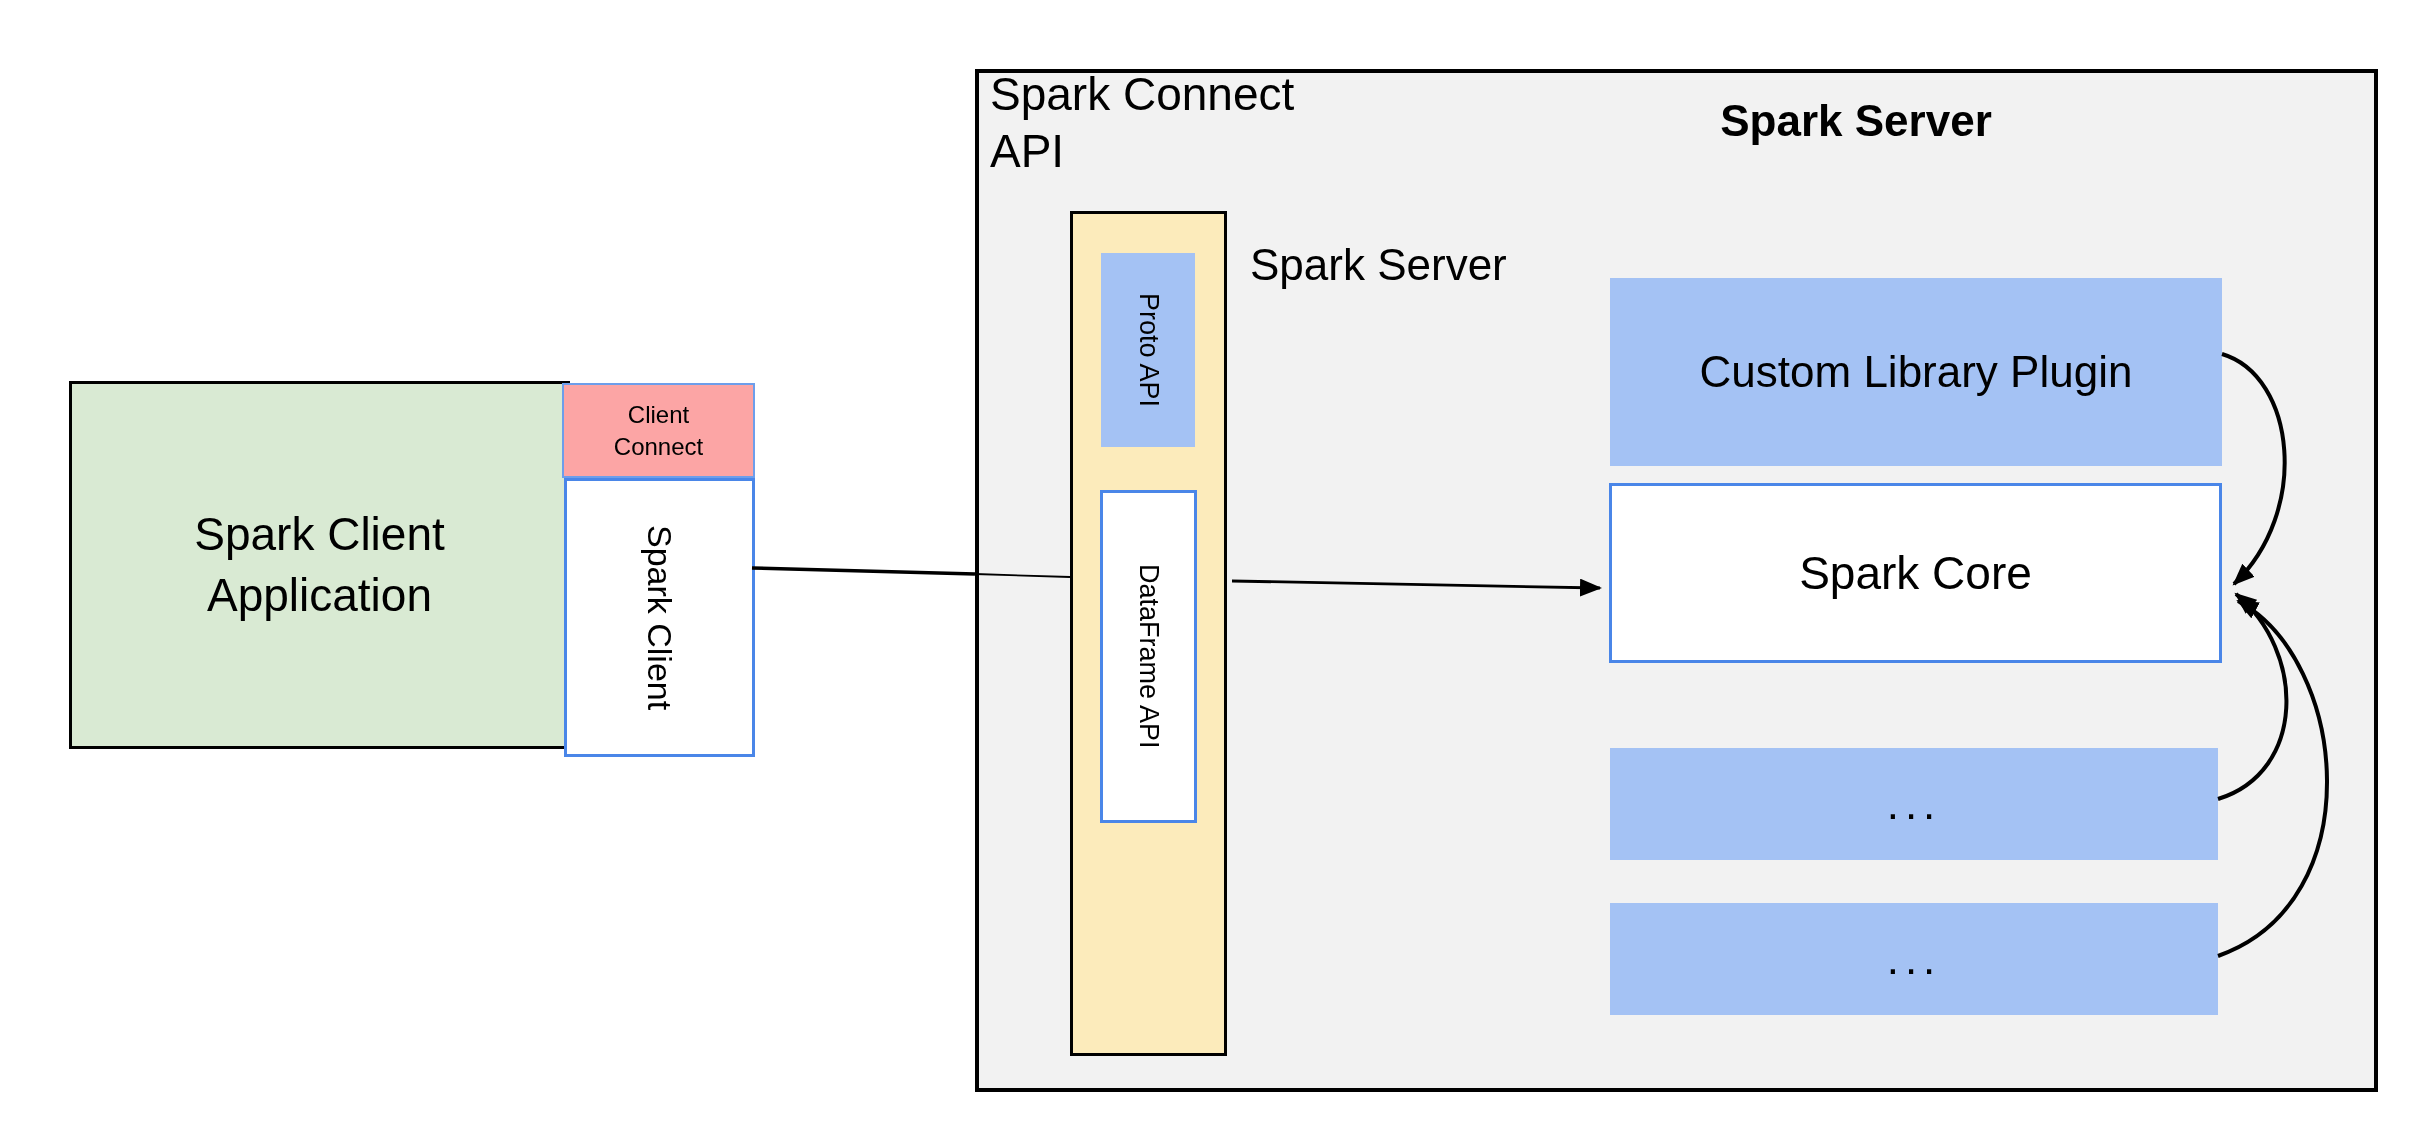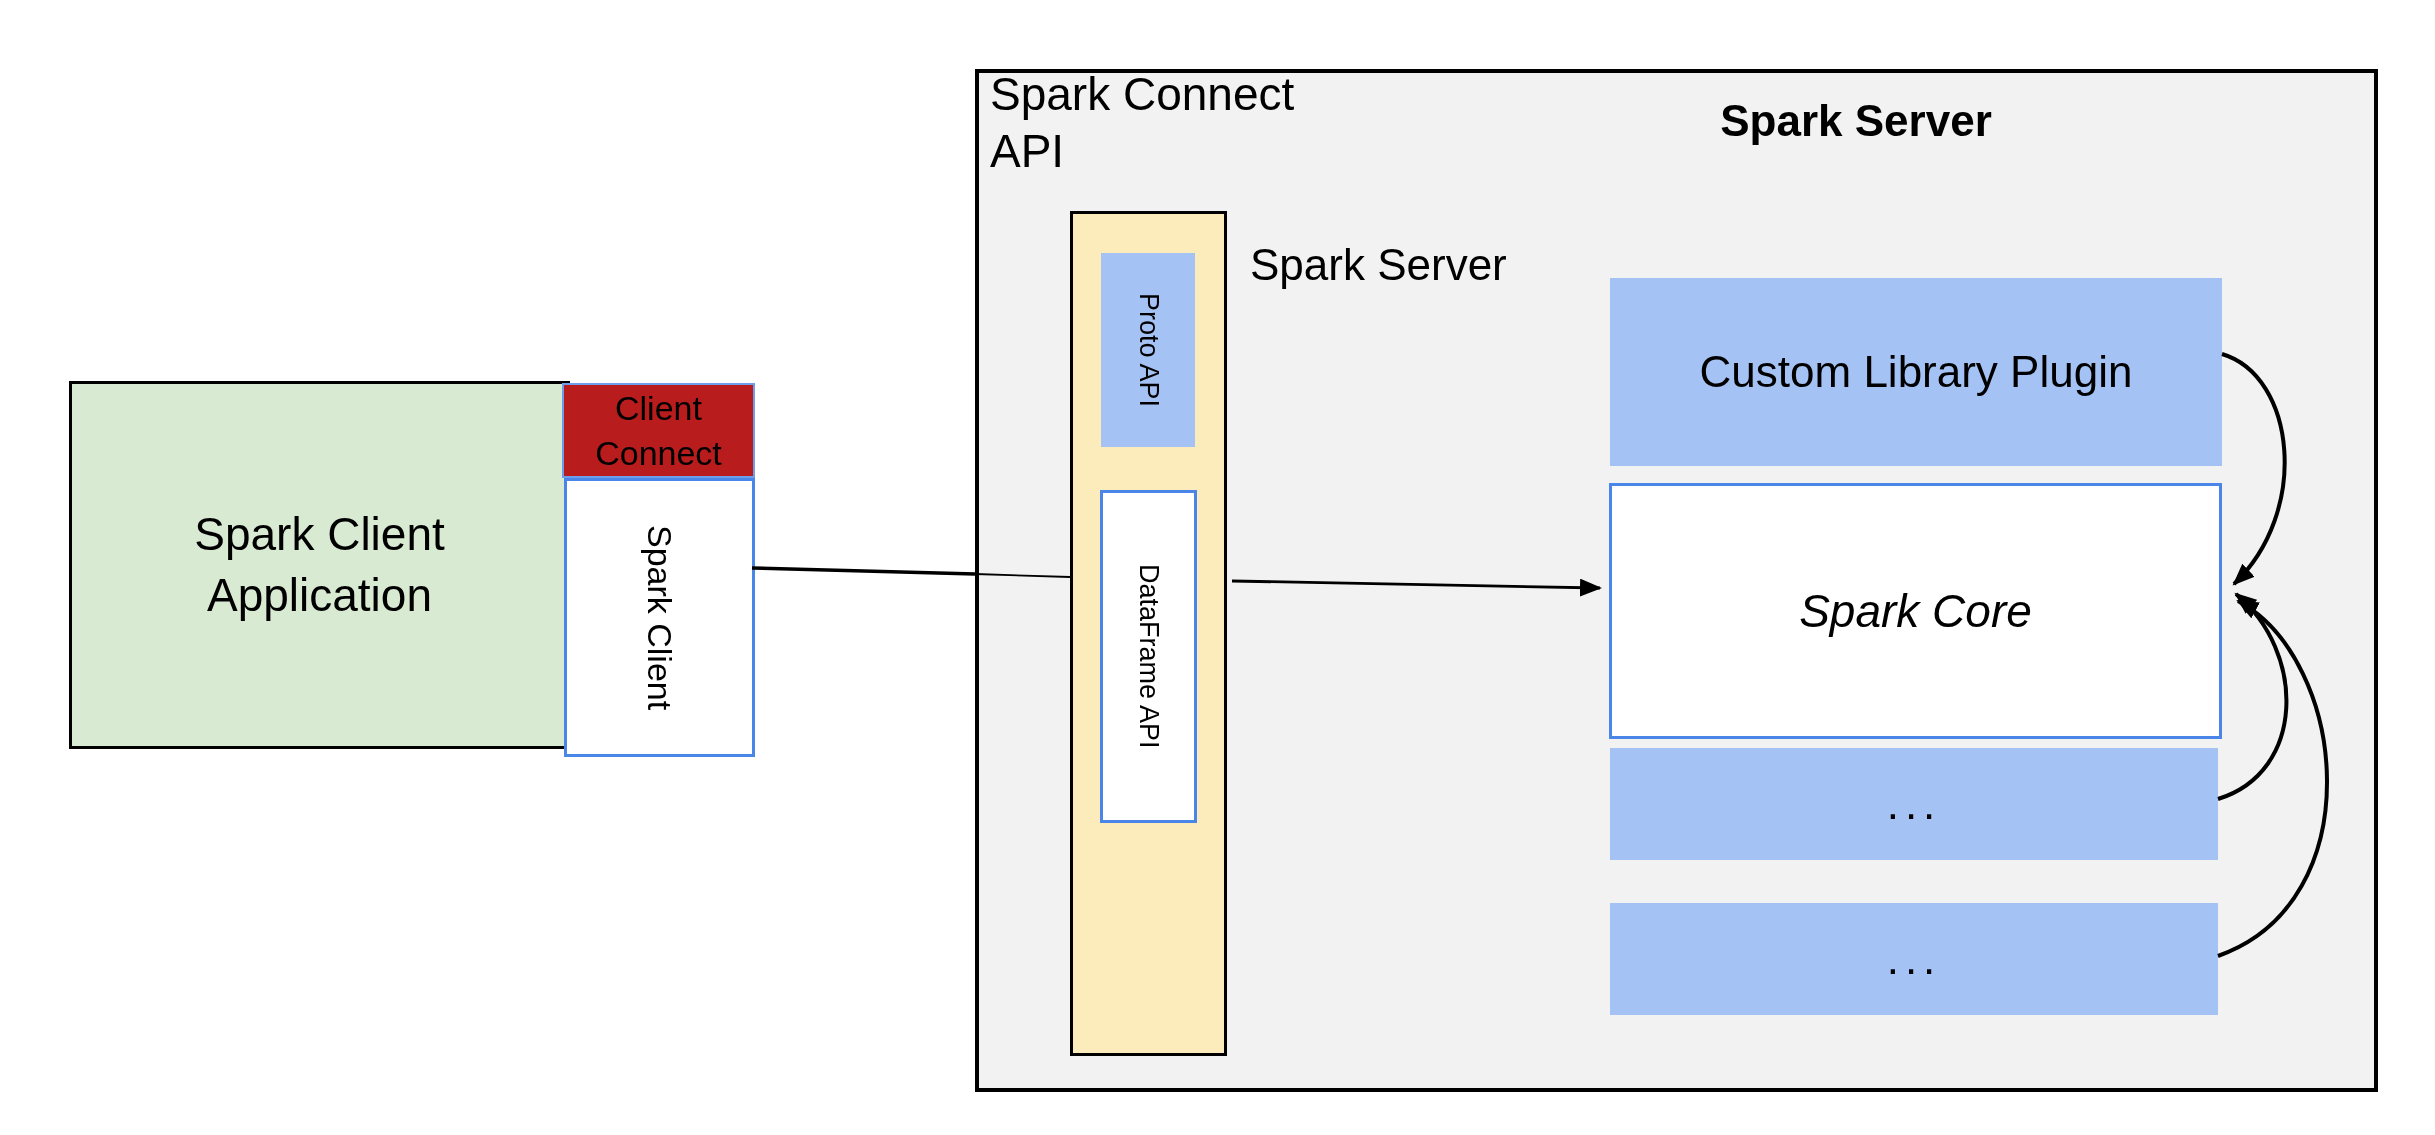--- a/index.html
+++ b/index.html
@@ -15,22 +15,22 @@
   .center{display:flex;align-items:center;justify-content:center;text-align:center;}
 
   
   .green-box{
     left:69px;top:381px;width:501px;height:368px;
     background:#d9ead3;border:3px solid #000000;z-index:1;
     font-size:46px;line-height:1.32;
   }
   .client-package{
     left:562px;top:383px;width:193px;height:95px;
-    background:#b91c1c;border:2px solid #6d9eeb;z-index:3;
-    font-size:34px;line-height:1.3;
+    background:#fca5a5;border:2px solid #6d9eeb;z-index:3;
+    font-size:24px;line-height:1.3;
   }
   .spark-client-box{
     left:564px;top:478px;width:191px;height:279px;
     background:#ffffff;border:3px solid #4a86e8;z-index:2;
     font-size:34px;
   }
   .vtext{writing-mode:vertical-rl;text-orientation:mixed;white-space:nowrap;}
 
   
   .server-container{
@@ -63,22 +63,22 @@
     left:1100px;top:490px;width:97px;height:333px;
     background:#ffffff;border:3px solid #4a86e8;z-index:2;font-size:27px;
   }
 
   
   .plugin-box{
     left:1610px;top:278px;width:612px;height:188px;
     background:#a4c2f4;z-index:1;font-size:44px;
   }
   .core-box{
-    left:1609px;top:483px;width:613px;height:256px;
-    background:#ffffff;border:3px solid #4a86e8;z-index:1;font-size:46px;font-style:italic;
+    left:1609px;top:483px;width:613px;height:180px;
+    background:#ffffff;border:3px solid #4a86e8;z-index:1;font-size:46px;
   }
   .dots-box-1{
     left:1610px;top:748px;width:608px;height:112px;
     background:#a4c2f4;z-index:1;font-size:44px;letter-spacing:6px;
   }
   .dots-box-2{
     left:1610px;top:903px;width:608px;height:112px;
     background:#a4c2f4;z-index:1;font-size:44px;letter-spacing:6px;
   }
 

